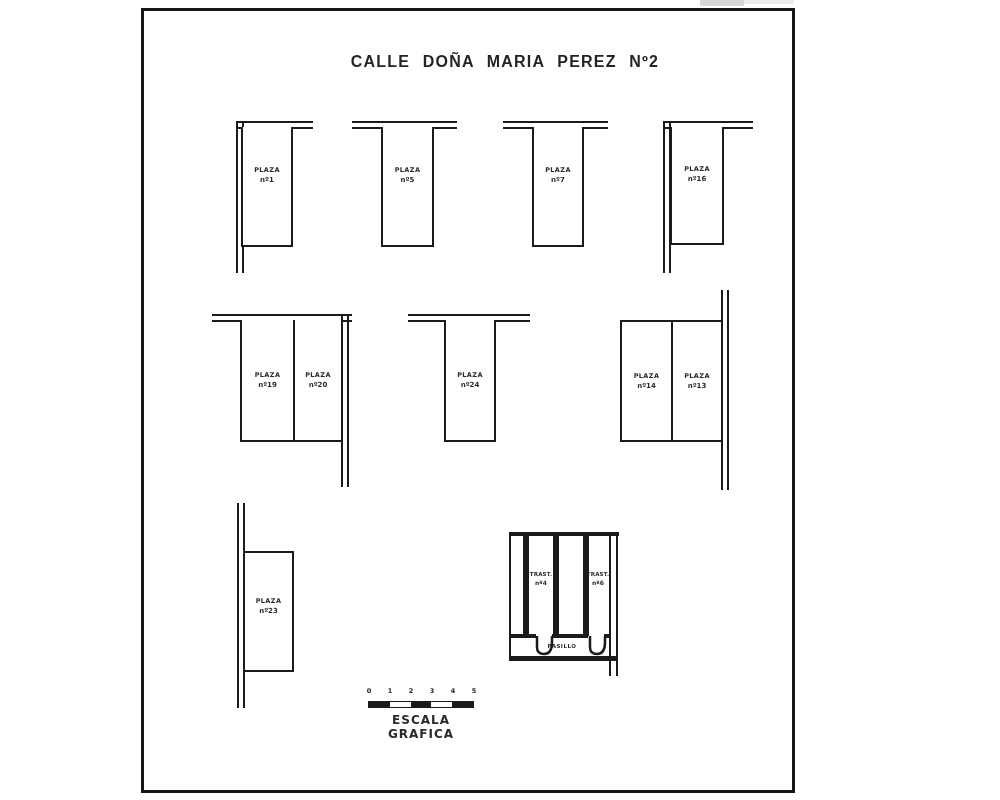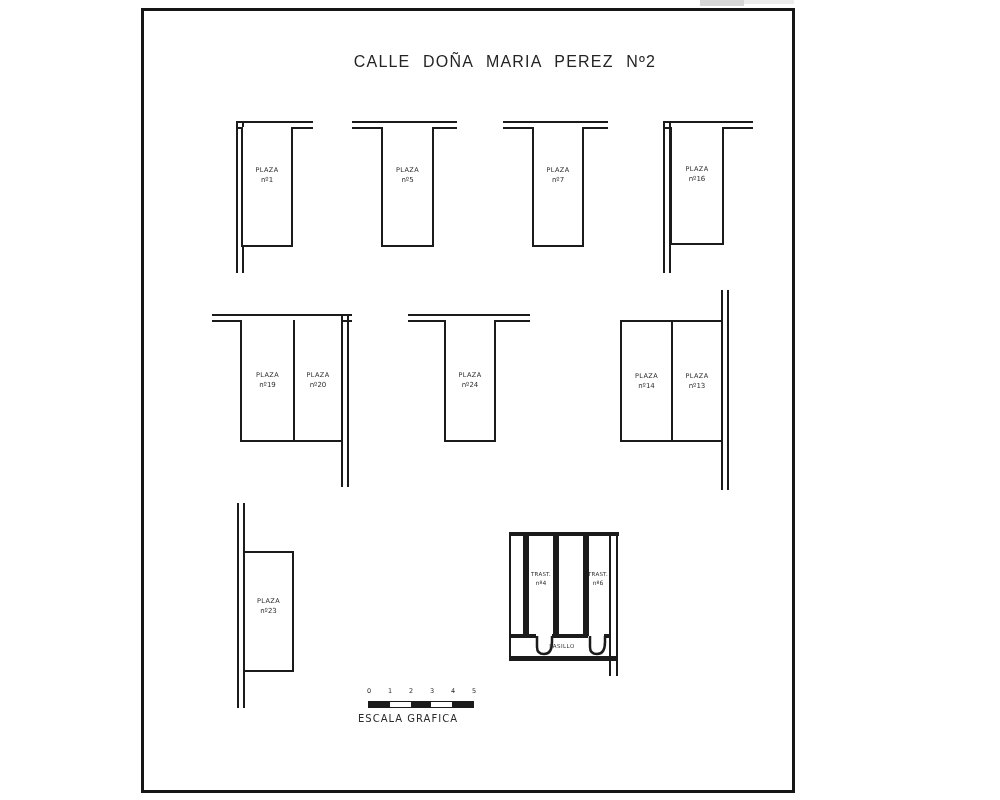--- a/index.html
+++ b/index.html
@@ -1,20 +1,20 @@
 <!DOCTYPE html>
 <html><head>
 <meta charset="utf-8">
 <style>
   :root { --ln:#1b1b1b; }
   html,body { margin:0; padding:0; background:#fff; }
   .screen {
     position:relative; width:1000px; height:800px;
     background:#ffffff; overflow:hidden;
-    font-family:"DejaVu Sans", sans-serif; color:#222;
+    font-family:"DejaVu Sans", sans-serif; color:#222;font-weight:bold;
   }
   
   .frame {
     position:absolute; left:141px; top:8px; width:654px; height:785px;
     border:3px solid #161616; box-sizing:border-box; background:#fff;
   }
   .toptab  { position:absolute; left:700px; top:0; width:44px; height:6px; background:#d6d6d6; }
   .toptab2 { position:absolute; left:744px; top:0; width:50px; height:4px; background:#ececec; }
   .title {
     position:absolute; left:340px; top:53px; width:330px;
@@ -53,22 +53,22 @@
   .pasillo { position:absolute; font-size:5.5px; letter-spacing:0.5px; color:#2a2a2a; text-align:center; }
   .door { position:absolute; }
   
   .ticks { position:absolute; left:363px; top:687px; width:118px; height:9px; }
   .ticks span { position:absolute; top:0; width:12px; text-align:center;
                 font-size:6.5px; color:#2a2a2a; }
   .sbar { position:absolute; left:368px; top:701px; width:106px; height:7px;
           box-sizing:border-box; border:1px solid var(--ln); display:flex; }
   .sbar .seg { flex:1; }
   .seg.b { background:var(--ln); } .seg.w { background:#fff; }
-  .scap { position:absolute; left:358px; top:713px; width:126px; 
-          font-size:10px; letter-spacing:1px; color:#2a2a2a; }
+  .scap { position:absolute; left:358px; top:713px; width:126px; text-align:center;
+          font-size:12px; letter-spacing:1px; color:#2a2a2a; }
 </style>
 </head>
 <body>
 
 <div class="screen">
 
   <div class="toptab"></div>
   <div class="toptab2"></div>
   <div class="frame"></div>
 

